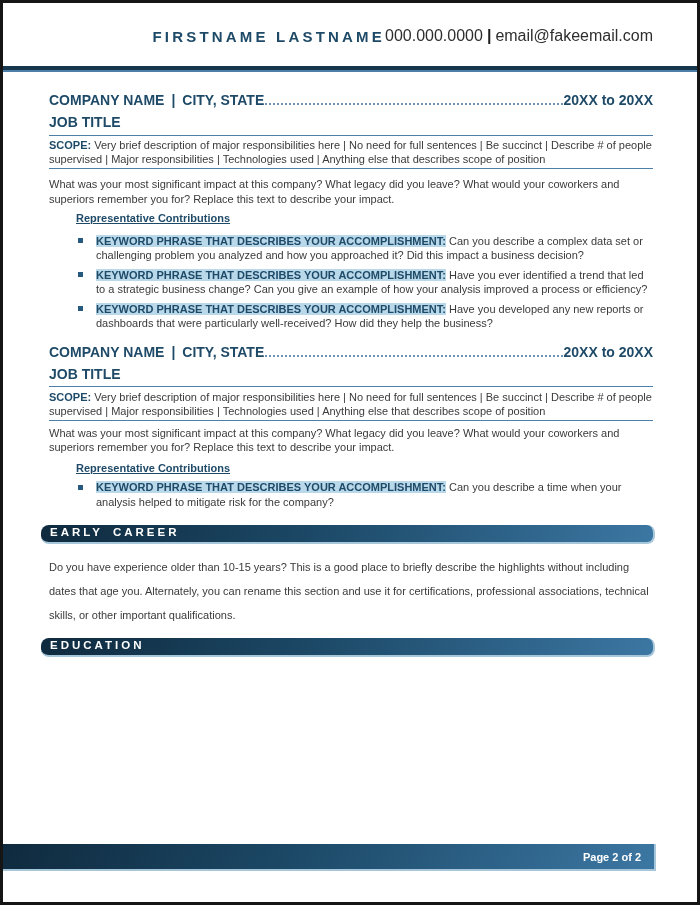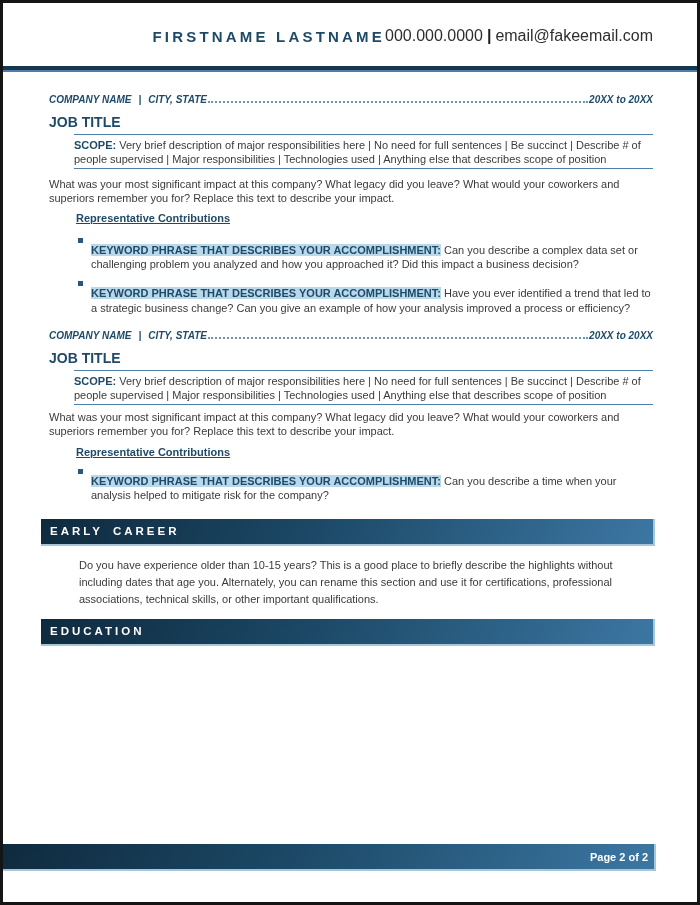--- a/index.html
+++ b/index.html
@@ -28,73 +28,73 @@
     position:absolute;top:63px;left:0;right:0;height:4px;
     background:#16374e;border-bottom:2px solid #4d7fa8;
   }
   
   .content{
     position:absolute;top:72px;left:46px;width:604px;
     font-size:11px;line-height:14.5px;display:flow-root;
   }
   .company-row{
     display:flex;align-items:baseline;
-    font-weight:bold;color:#1e4a68;font-size:10px;white-space:nowrap;font-style:italic;
+    font-weight:bold;color:#1e4a68;font-size:14px;white-space:nowrap;
   }
   .company-row .sep{margin:0 7px;}
   .leader{flex:1;border-bottom:2px dotted #6d94b5;margin:0 1px 3px 1px;min-width:20px;}
   .mt-company1{margin-top:18px;}
   .mt-company2{margin-top:14px;}
   .job-title{margin-top:7px;font-weight:bold;color:#1e4a68;font-size:14px;}
   .scope{
     margin-top:5px;
     border-top:1.5px solid #4d7fa8;border-bottom:1.5px solid #4d7fa8;
-    padding:2.5px 0 2px 0;line-height:14px;margin-left:25px;
+    padding:2.5px 0 2px 0;line-height:14px;
   }
   .scope-label{font-weight:bold;color:#1e4a68;}
   .impact{margin-top:5px;}
   .impact-1{margin-top:8px;}
   .contrib{
     margin-top:5px;margin-left:27px;
     font-weight:bold;color:#1e4a68;text-decoration:underline;
   }
   .contrib-2{margin-top:6px;}
-  .bullet{display:flex;margin-left:29px;margin-top:5px;flex-direction:column;}
+  .bullet{display:flex;margin-left:29px;margin-top:5px;}
   .bullet.first{margin-top:8px;}
   .bullet-marker{
     width:5px;height:5px;background:#27587e;flex:none;margin-top:4.5px;
   }
   .bullet-text{margin-left:13px;}
   .keyword{background:#b9d8ea;color:#1e4a68;font-weight:bold;}
   
   .section-bar{
-    margin-left:-8px;width:614px;height:27px;
+    margin-left:-8px;width:614px;height:19px;
     box-sizing:border-box;
     background:linear-gradient(115deg,#0f2a3e 0%,#1c4967 45%,#3c77a3 100%);
     border-right:2px solid #a6c6d9;border-bottom:2px solid #a6c6d9;
-    display:flex;align-items:center;
+    display:flex;align-items:flex-start;border-radius:8px;
   }
   .bar-early{margin-top:16px;}
   .bar-education{margin-top:11px;}
   .section-bar .bar-label{
     color:#ffffff;font-weight:bold;font-size:11.5px;
     letter-spacing:3px;word-spacing:4px;padding-left:9px;white-space:nowrap;
   }
-  .early-body{margin-top:11px;line-height:17px;margin-left:30px;}
+  .early-body{margin-top:11px;line-height:24px;}
   .degrees{margin-top:12px;line-height:14.5px;}
   .degree-label{font-weight:bold;color:#2a2a2a;}
   .education-body{margin-top:15px;line-height:15px;}
   
   .footer-bar{
     position:absolute;left:0;top:841px;width:653px;height:27px;
     box-sizing:border-box;
     background:linear-gradient(115deg,#0f2a3e 0%,#1c4967 45%,#3c77a3 100%);
     border-right:2px solid #a6c6d9;border-bottom:2px solid #a6c6d9;
     display:flex;align-items:center;justify-content:flex-end;
-    padding-right:6px;
+    padding-right:13px;
   }
   .footer-bar .page-label{color:#ffffff;font-weight:bold;font-size:11px;white-space:nowrap;}
 </style>
 </head>
 <body>
 
 <div class="page">
 
   <div class="header">
     <div class="name">FIRSTNAME LASTNAME</div>
@@ -116,20 +116,24 @@
     <div class="impact impact-1">What was your most significant impact at this company? What legacy did you leave? What would your coworkers and superiors remember you for? Replace this text to describe your impact.</div>
     <div class="contrib">Representative Contributions</div>
 
     <div class="bullet first">
       <span class="bullet-marker"></span>
       <span class="bullet-text"><span class="keyword">KEYWORD PHRASE THAT DESCRIBES YOUR ACCOMPLISHMENT:</span> <span>Can you describe a complex data set or challenging problem you analyzed and how you approached it? Did this impact a business decision?</span></span>
     </div>
     <div class="bullet">
       <span class="bullet-marker"></span>
       <span class="bullet-text"><span class="keyword">KEYWORD PHRASE THAT DESCRIBES YOUR ACCOMPLISHMENT:</span> <span>Have you ever identified a trend that led to a strategic business change? Can you give an example of how your analysis improved a process or efficiency?</span></span>
+    </div>
+    <div class="bullet">
+      <span class="bullet-marker"></span>
+      <span class="bullet-text"><span class="keyword">KEYWORD PHRASE THAT DESCRIBES YOUR ACCOMPLISHMENT:</span> <span>Have you developed any new reports or dashboards that were particularly well-received? How did they help the business?</span></span>
     </div>
 
     <div class="company-row mt-company2">
       <span>COMPANY NAME</span>
       <span class="sep">|</span>
       <span>CITY, STATE</span>
       <span class="leader"></span>
       <span>20XX to 20XX</span>
     </div>
     <div class="job-title">JOB TITLE</div>

